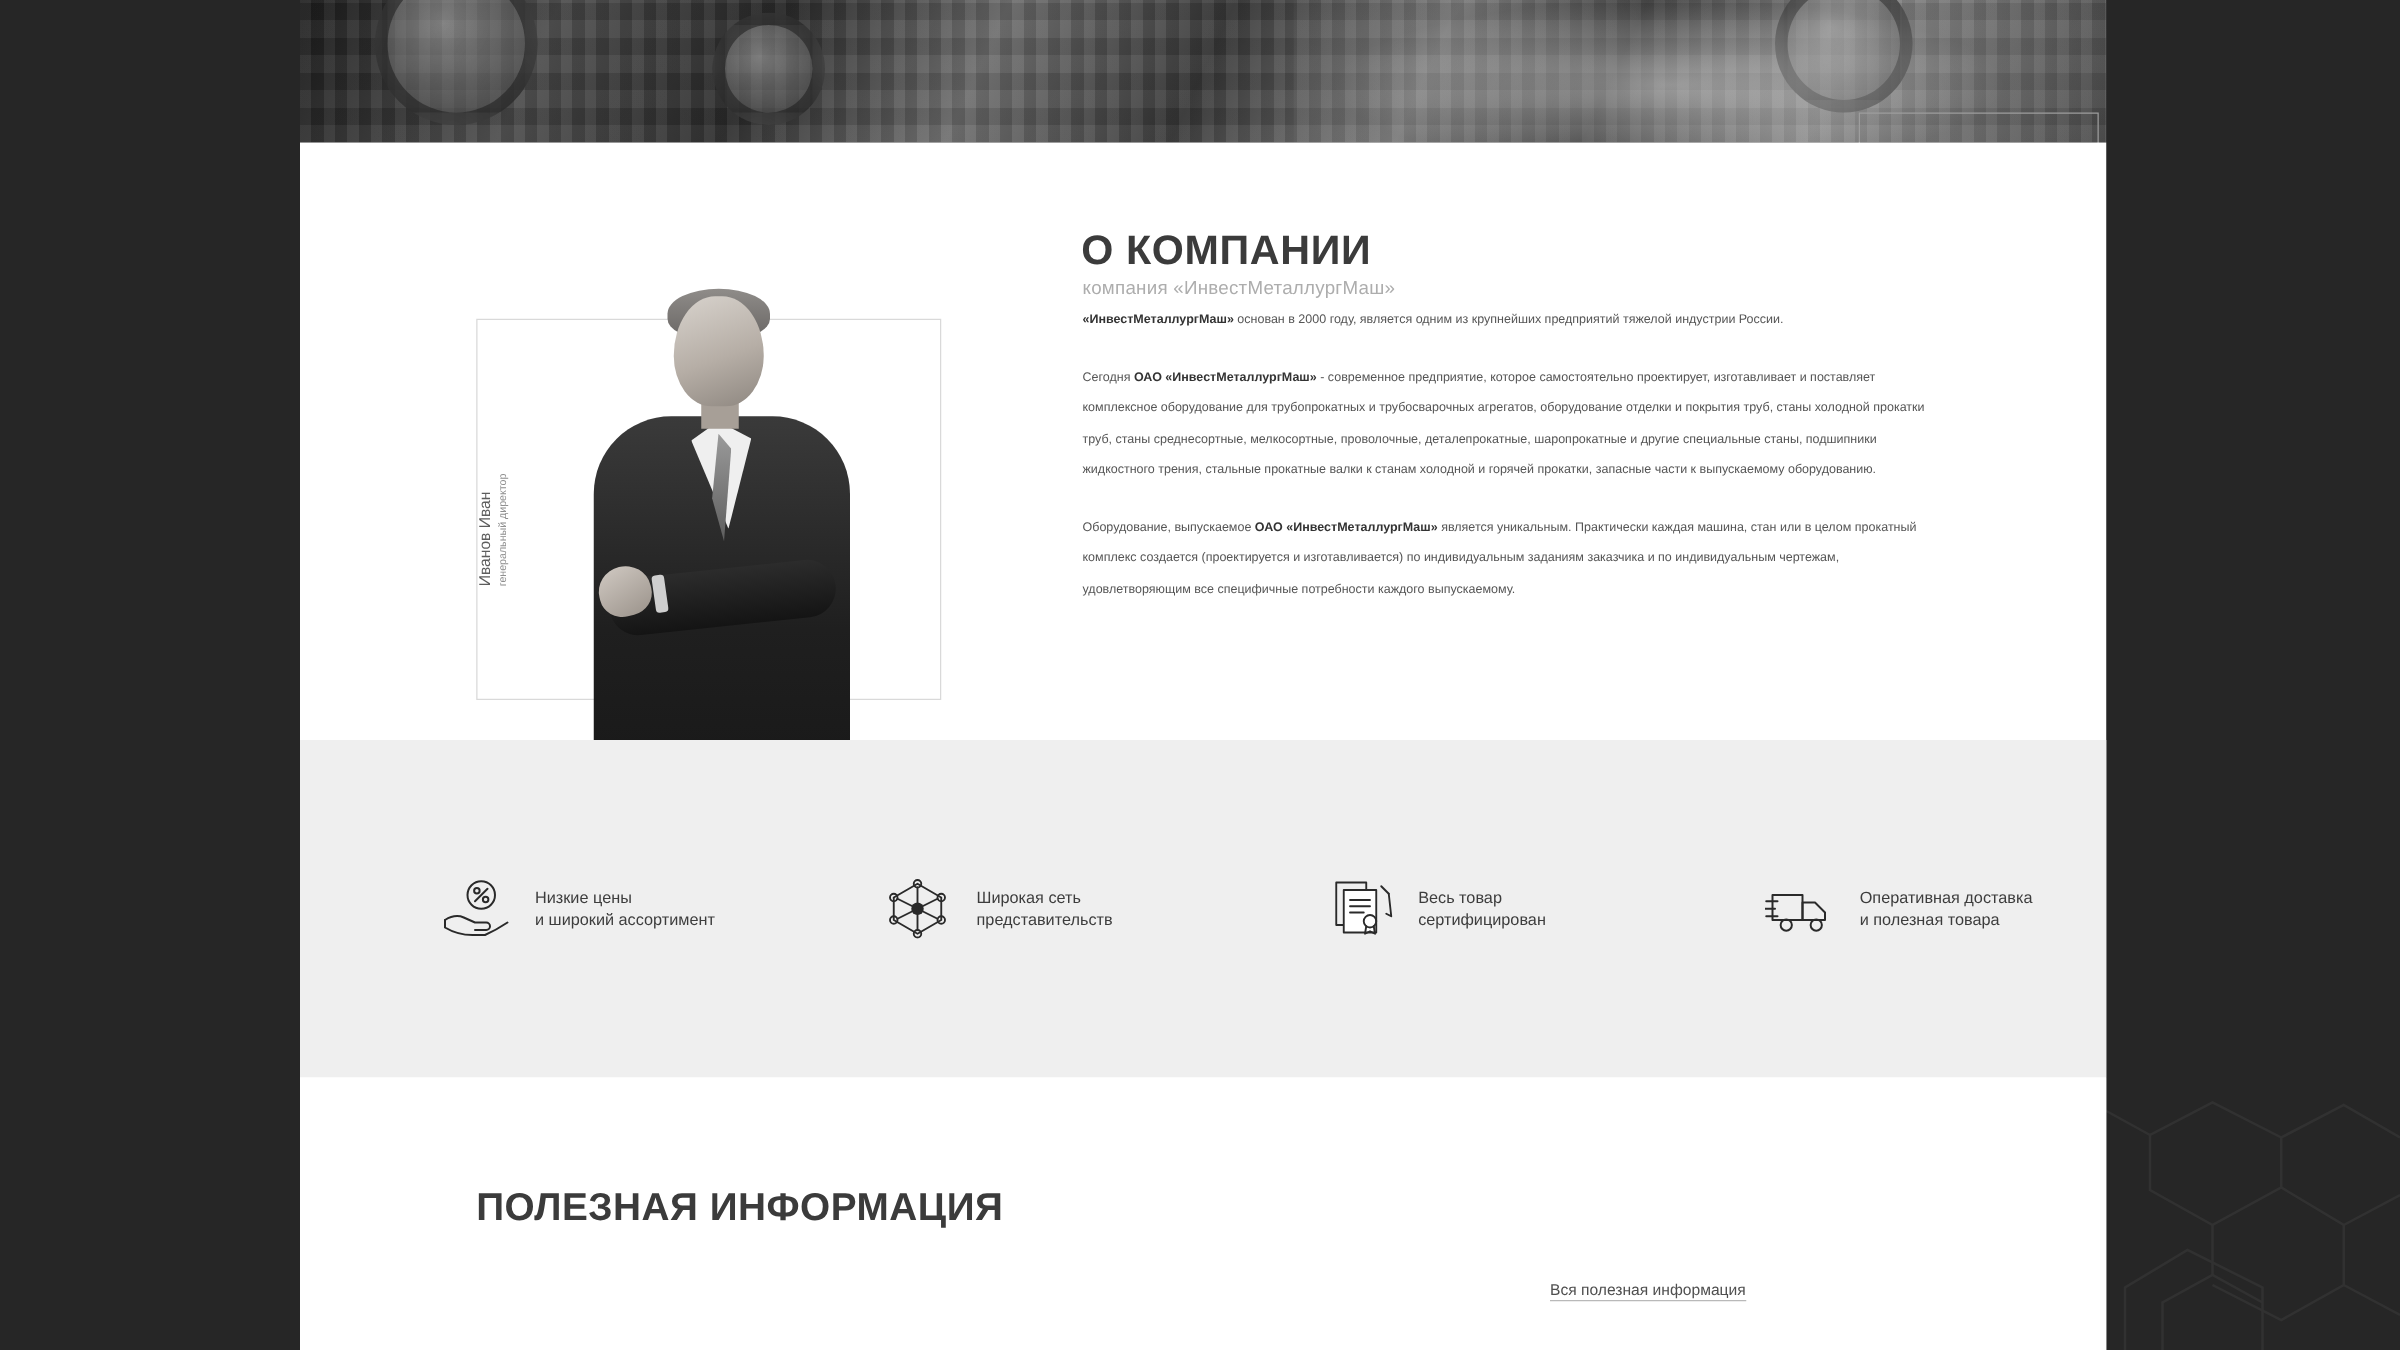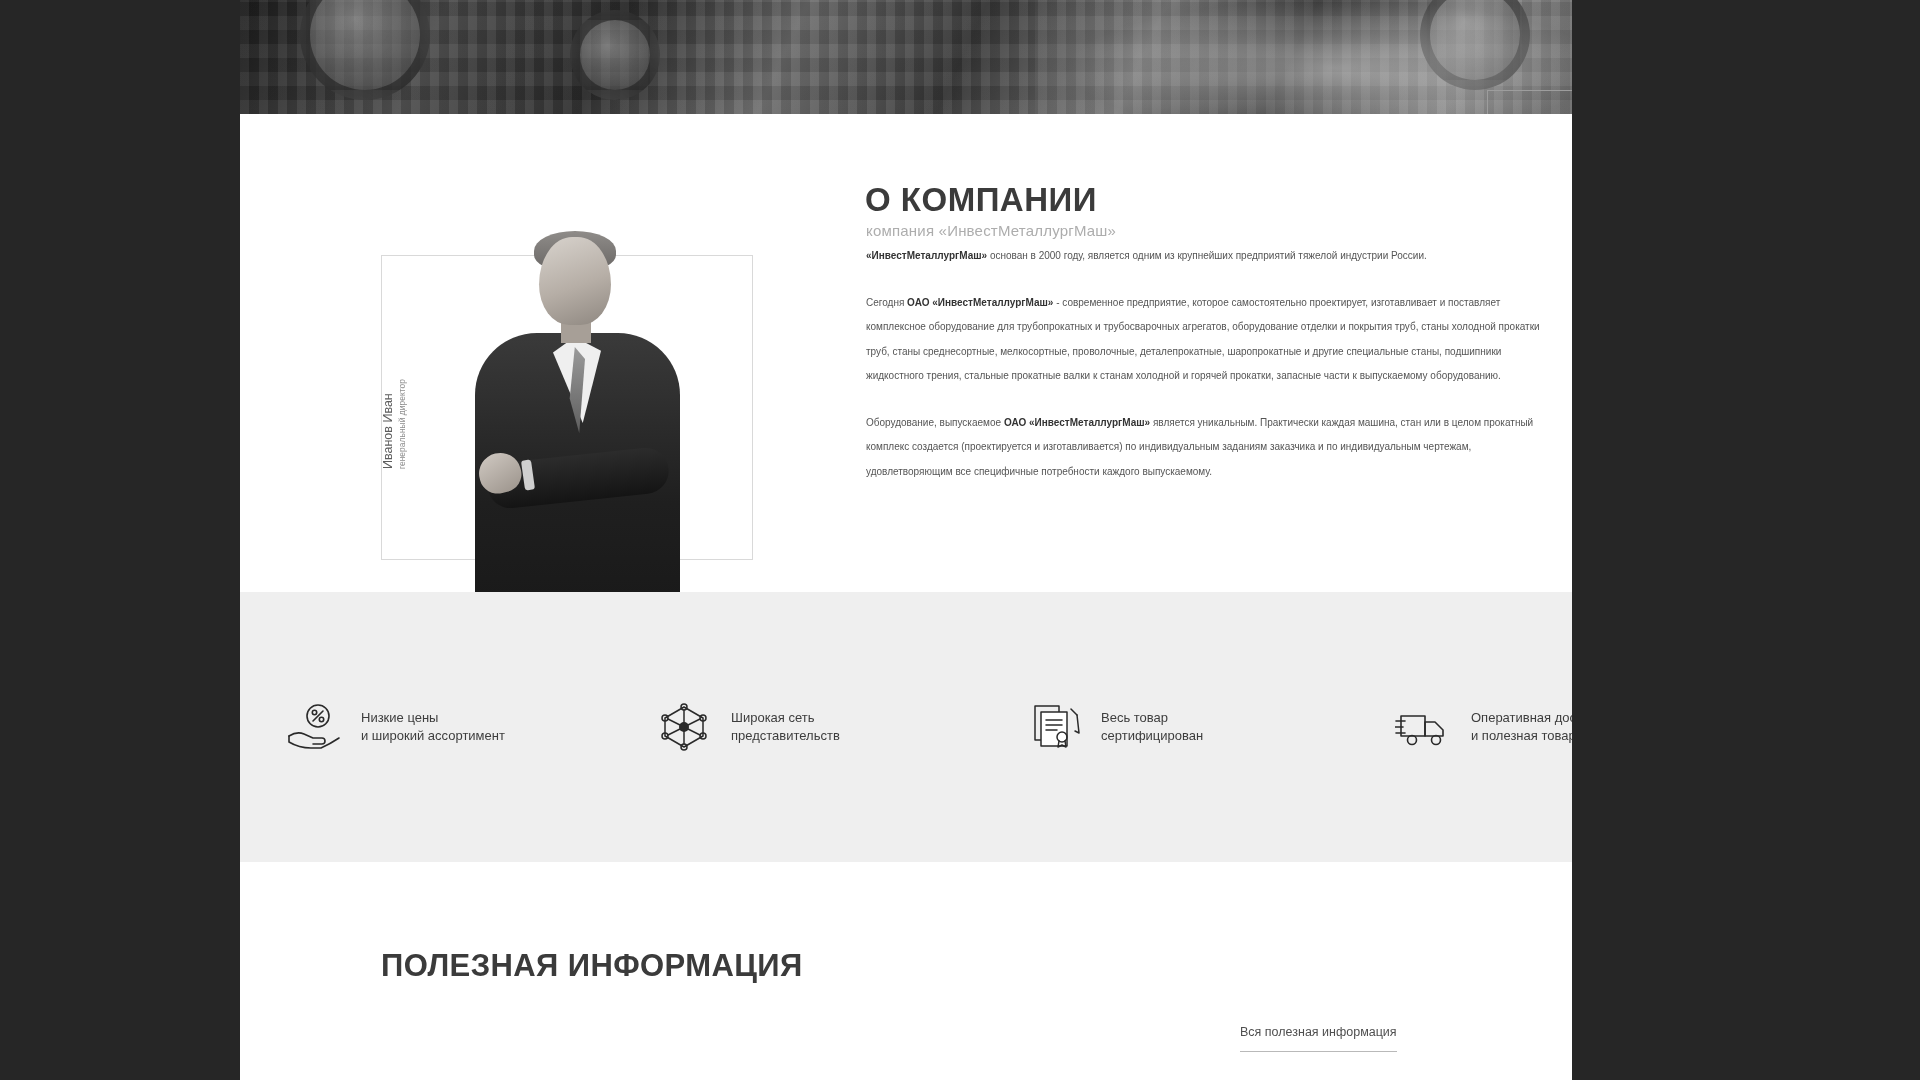--- a/index.html
+++ b/index.html
@@ -4,21 +4,21 @@
 <style>
   * { box-sizing: border-box; margin: 0; padding: 0; }
   html, body {
     width: 1920px; height: 1080px;
     background: #262626;
     font-family: "Liberation Sans", sans-serif;
     overflow: hidden;
   }
   #page {
     position: relative;
-    width: 1572px; height: 1080px;
+    width: 1920px; height: 1080px;
     background: #262626;
     overflow: hidden;
   }
 
   
   .bg-gears {
     position: absolute;
     right: 0; bottom: 0;
     width: 260px; height: 300px;
     opacity: .55;
@@ -205,21 +205,21 @@
     display: flex;
     align-items: center;
   }
   .feature {
     flex: 1 1 0;
     display: flex;
     align-items: center;
     gap: 18px;
     padding-left: 80px;
   }
-  .feature:nth-child(1) { padding-left: 45px; }
+  .feature:nth-child(1) { padding-left: 112px; }
   .feature-icon {
     width: 58px; height: 48px;
     flex: 0 0 58px;
     display: flex; align-items: center; justify-content: center;
   }
   .feature-text {
     font-size: 13px;
     line-height: 18px;
     color: #3d3d3d;
     white-space: nowrap;
@@ -239,21 +239,21 @@
     font-weight: 700;
     letter-spacing: .4px;
     color: #3b3b3b;
   }
   .useful-link {
     position: absolute;
     left: 1000px; top: 163px;
     font-size: 12.5px;
     color: #4f4f4f;
     border-bottom: 1px solid #b9b9b9;
-    padding-bottom: 12px;
+    padding-bottom: 1px;
     cursor: pointer;
   }
 </style>
 </head>
 <body>
 
 <div id="page">
 
   <svg class="bg-gears" viewBox="0 0 260 300" fill="none" stroke="#3b3b3b" stroke-width="2">
     <path d="M40 300 L40 250 L90 220 L150 250 L150 300"></path>

